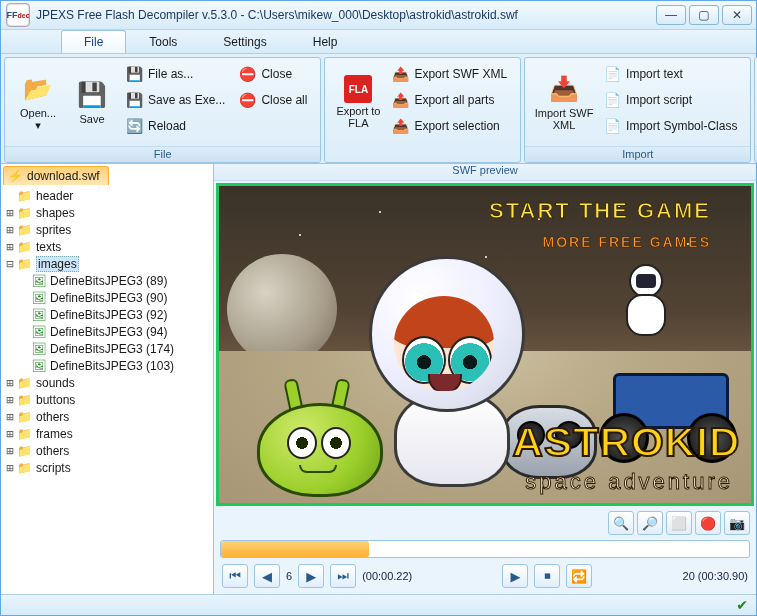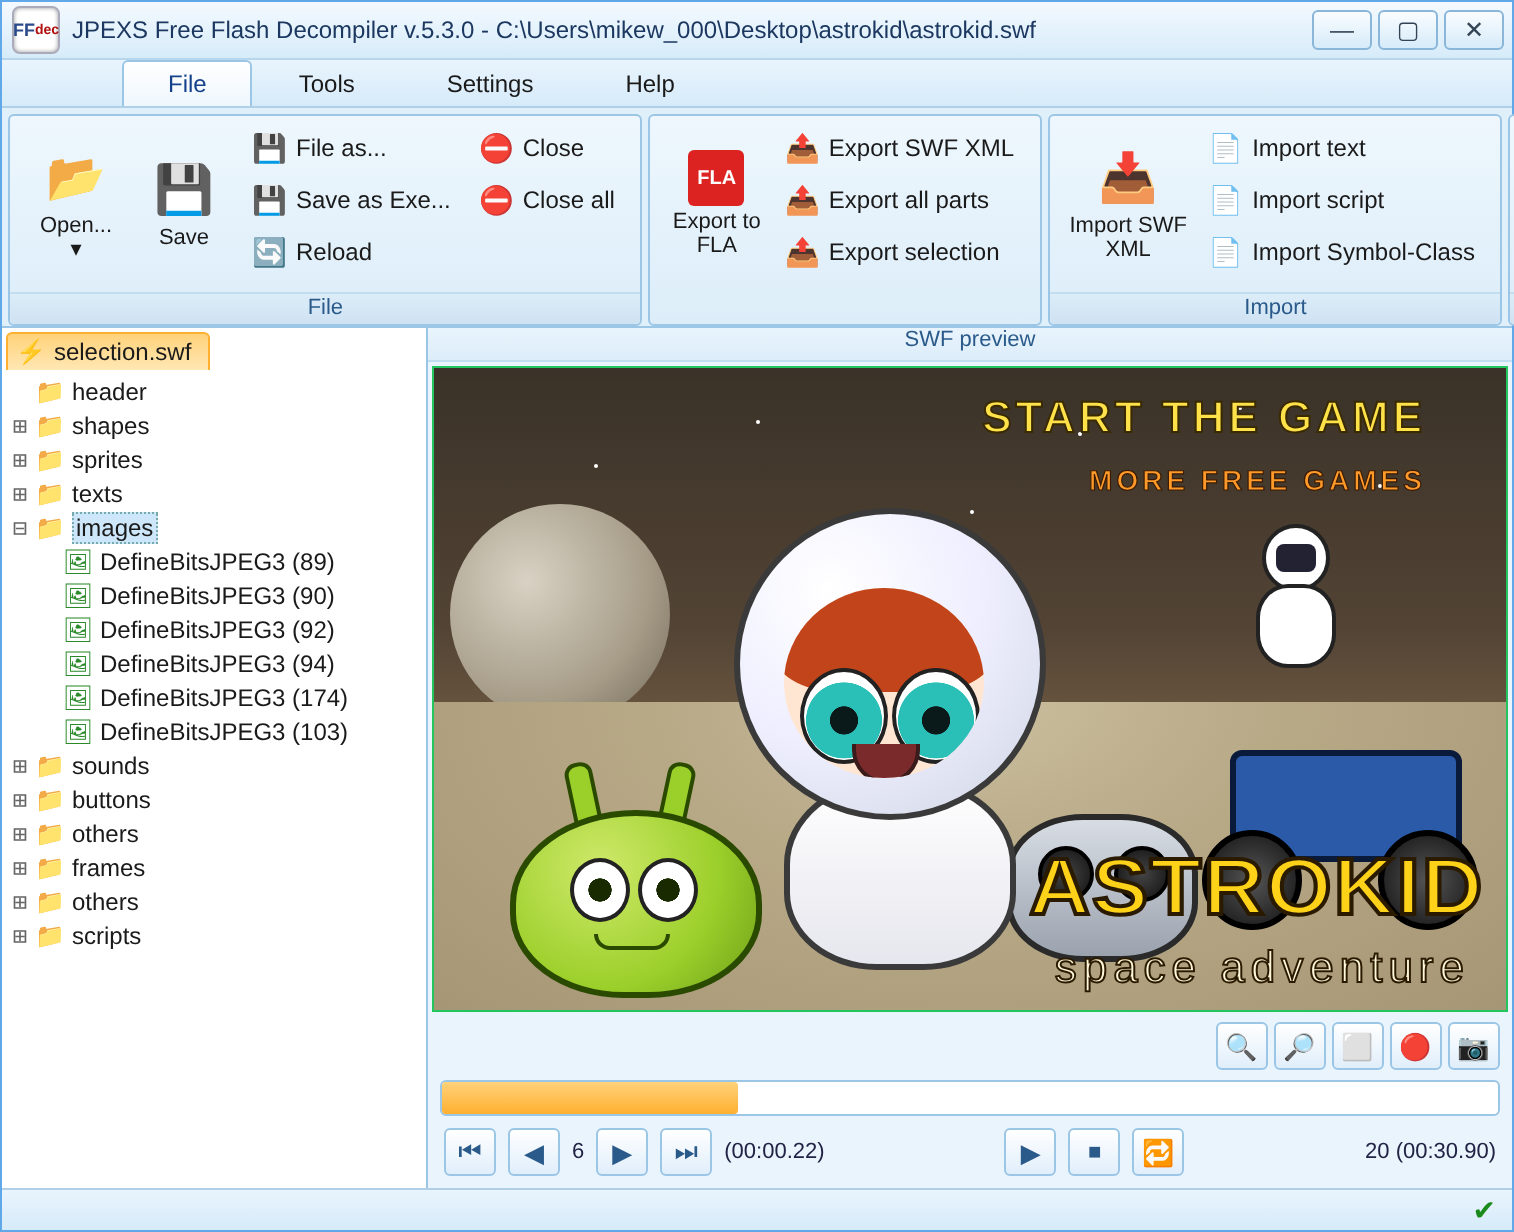--- a/index.html
+++ b/index.html
@@ -68,21 +68,21 @@
 .fico{width:16px;height:14px;margin-right:3px;display:inline-flex;align-items:center;justify-content:center;}
 .folder{color:#e3b74a;}
 .img{color:#2a8a2a;}
 .tn .label{cursor:default;}
 .tn .label.sel{background:#cde6fa;border:1px dotted #7aa;padding:0 1px;}
 .ind{display:inline-block;}
 
 .preview-pane{flex:1;display:flex;flex-direction:column;background:var(--win-light);}
 .preview-title{height:16px;text-align:center;font-size:11px;color:#2a5a8a;
   background:linear-gradient(#e9f4fd,#dcedf9);border-bottom:1px solid #c2ddf0;}
-.preview-body{flex:1;background:#fff;margin:2px;border:1px solid #22c55e;position:relative;overflow:hidden;}
+.preview-body{flex:1;background:#fff;margin:2px;border:3px solid #22c55e;position:relative;overflow:hidden;}
 .swf{position:absolute;inset:0;}
 .sky{position:absolute;inset:0;background:linear-gradient(#3a3228 0%,#524334 40%,#6a5640 55%);}
 .moon-ground{position:absolute;bottom:0;left:0;right:0;height:48%;
   background:radial-gradient(ellipse at 50% 0%,#cbbf9f 0%,#b8a987 40%,#a69675 100%);}
 .planet{position:absolute;left:8px;top:68px;width:110px;height:110px;border-radius:50%;
   background:radial-gradient(circle at 35% 35%,#d8d2c4,#a69c88 60%,#6e6554);}
 .stars{position:absolute;inset:0;}
 .star{position:absolute;width:2px;height:2px;background:#fff;border-radius:50%;}
 .menu-text{position:absolute;font-family:"Arial Black",Arial,sans-serif;font-weight:900;letter-spacing:2px;
   text-transform:uppercase;}
@@ -261,21 +261,21 @@
     <div class="rgroup tiny">
       <div class="rgroup-body"></div>
       <div class="rgroup-label">&nbsp;</div>
     </div>
   </div>
 
   <div class="workspace">
     <div class="tree-pane">
       <span class="tab">
         <span class="ico">⚡</span>
-        <span>selection.swf</span>
+        <span>download.swf</span>
       </span>
       <div class="tree" id="tree">
           <div class="tn">
             <span class="ind" style="width:0px"></span>
             <span class="tw">&nbsp;</span>
             <span class="fico folder">📁</span>
             <span class="label">header</span>
           </div>
           <div class="tn">
             <span class="ind" style="width:0px"></span>

